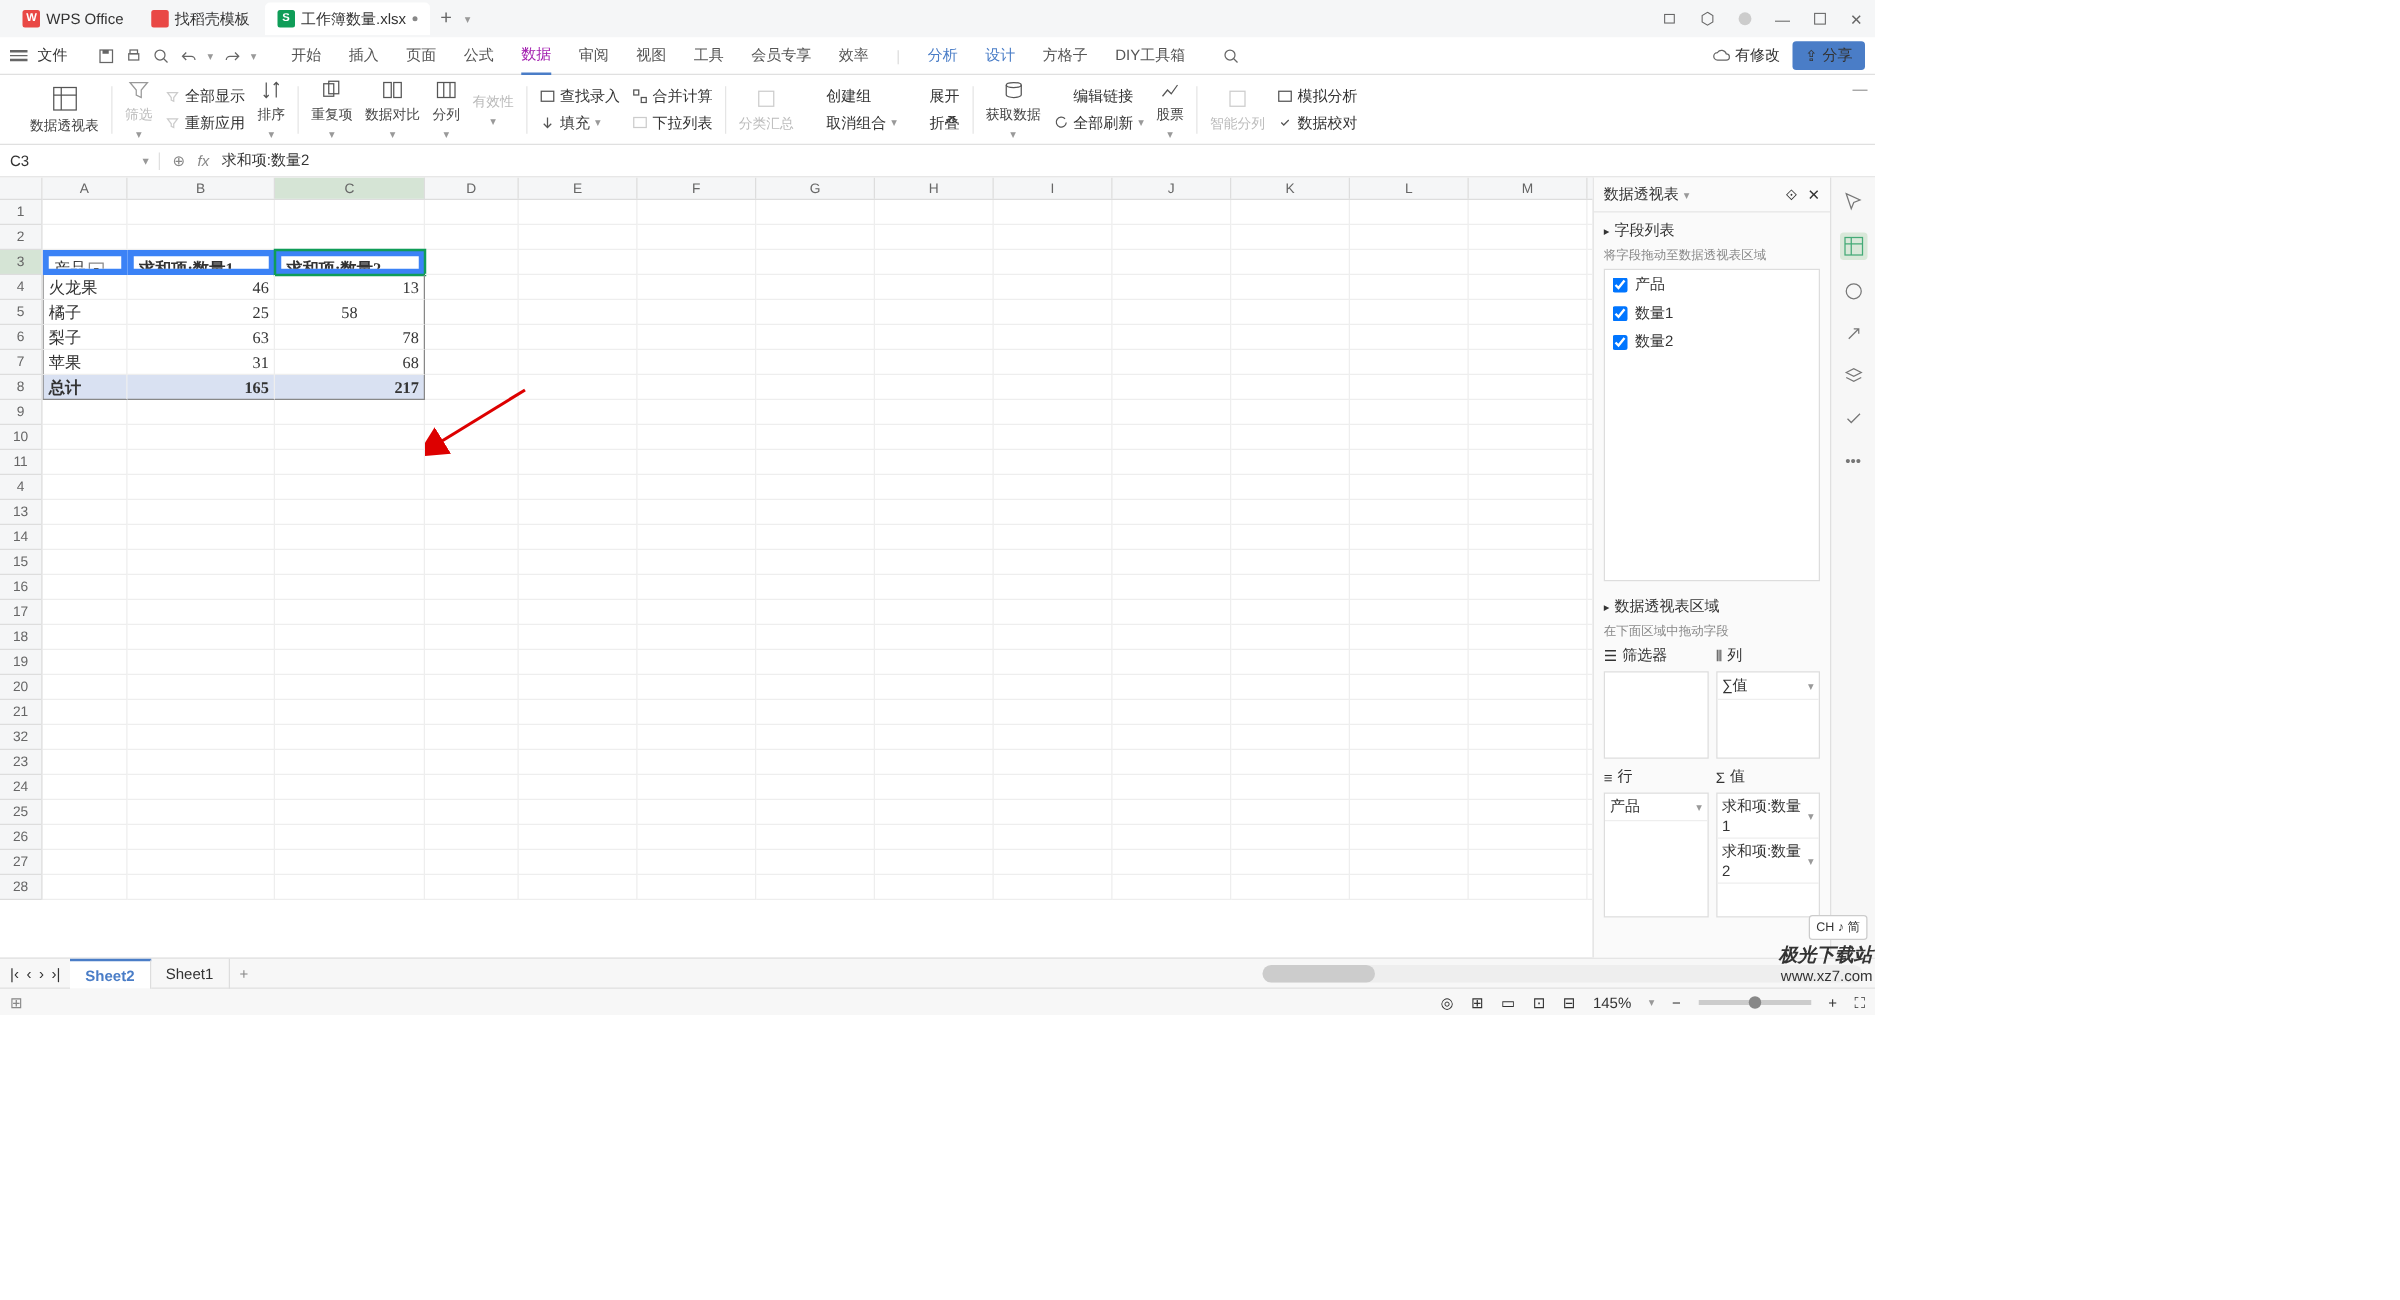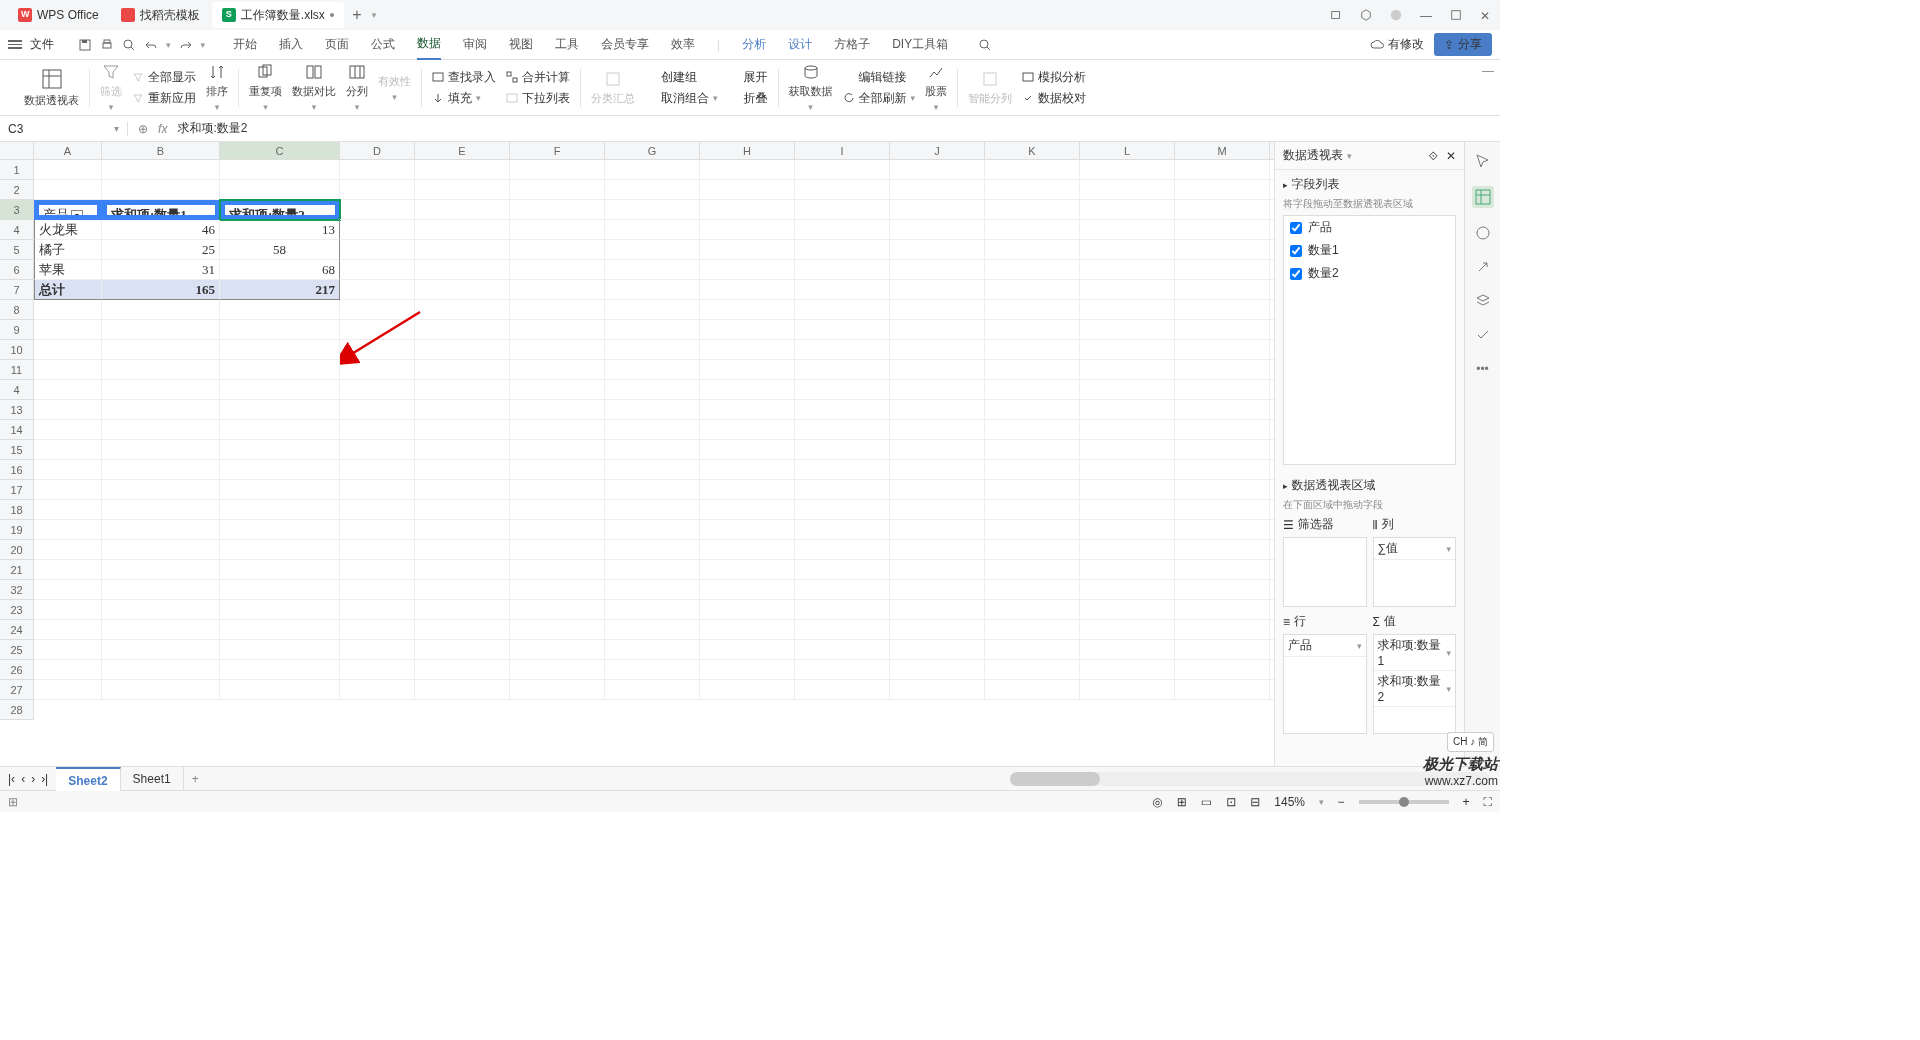--- a/index.html
+++ b/index.html
@@ -15,21 +15,21 @@
 .xls-logo::after{content:"S";color:#fff;font-size:9px;font-weight:bold;position:absolute;left:4px;top:1px;}
 .tab-add{width:22px;height:22px;display:flex;align-items:center;justify-content:center;color:#666;font-size:16px;}
 .title-right{margin-left:auto;display:flex;align-items:center;gap:18px;}
 .win-btn{width:12px;height:12px;color:#666;cursor:pointer;}
 .menu-bar{height:30px;background:#fff;display:flex;align-items:center;padding:0 8px;border-bottom:1px solid #e0e0e0;}
 .menu-left{display:flex;align-items:center;gap:8px;}
 .hamburger{width:14px;display:flex;flex-direction:column;gap:2px;}
 .hamburger span{height:1.5px;background:#666;}
 .menu-tabs{display:flex;align-items:center;gap:22px;margin-left:28px;}
 .menu-tab{color:#555;cursor:pointer;}
-.menu-tab.active{color:#14532d;border-bottom:2px solid #4a7dc7;padding-bottom:6px;margin-bottom:-6px;}
+.menu-tab.active{color:#a21caf;border-bottom:2px solid #4a7dc7;padding-bottom:6px;margin-bottom:-6px;}
 .menu-tab.special{color:#4a7dc7;}
 .menu-right{margin-left:auto;display:flex;align-items:center;gap:10px;}
 .share-btn{background:#4a7dc7;color:#fff;padding:3px 10px;border-radius:3px;display:flex;align-items:center;gap:4px;}
 .ribbon{height:56px;background:#fff;display:flex;align-items:center;padding:0 14px;border-bottom:1px solid #e0e0e0;position:relative;}
 .ribbon-group{display:flex;align-items:center;gap:10px;padding:0 10px;}
 .ribbon-sep{width:1px;height:38px;background:#e5e5e5;}
 .rb-item{display:flex;flex-direction:column;align-items:center;gap:3px;cursor:pointer;}
 .rb-icon{width:18px;height:18px;display:flex;align-items:center;justify-content:center;color:#555;}
 .rb-icon.big{width:22px;height:22px;}
 .rb-label{font-size:11px;color:#444;}
@@ -568,20 +568,36 @@
           <div class="cell" style="width: 95px;"></div>
           <div class="cell" style="width: 95px;"></div>
           <div class="cell" style="width: 95px;"></div>
           <div class="cell" style="width: 95px;"></div>
           <div class="cell" style="width: 95px;"></div>
           <div class="cell" style="width: 95px;"></div>
           <div class="cell" style="width: 95px;"></div>
           <div class="cell" style="width: 95px;"></div>
         </div>
         <div class="cell-row">
+          <div class="cell" style="width: 68px; border-left: 1px solid rgb(136, 136, 136);">梨子</div>
+          <div class="cell num" style="width: 118px;">63</div>
+          <div class="cell num" style="width: 120px; border-right: 1px solid rgb(136, 136, 136);">78</div>
+          <div class="cell" style="width: 75px;"></div>
+          <div class="cell" style="width: 95px;"></div>
+          <div class="cell" style="width: 95px;"></div>
+          <div class="cell" style="width: 95px;"></div>
+          <div class="cell" style="width: 95px;"></div>
+          <div class="cell" style="width: 95px;"></div>
+          <div class="cell" style="width: 95px;"></div>
+          <div class="cell" style="width: 95px;"></div>
+          <div class="cell" style="width: 95px;"></div>
+          <div class="cell" style="width: 95px;"></div>
+          <div class="cell" style="width: 95px;"></div>
+        </div>
+        <div class="cell-row">
           <div class="cell" style="width: 68px; border-left: 1px solid rgb(136, 136, 136);">苹果</div>
           <div class="cell num" style="width: 118px;">31</div>
           <div class="cell num" style="width: 120px; border-right: 1px solid rgb(136, 136, 136);">68</div>
           <div class="cell" style="width: 75px;"></div>
           <div class="cell" style="width: 95px;"></div>
           <div class="cell" style="width: 95px;"></div>
           <div class="cell" style="width: 95px;"></div>
           <div class="cell" style="width: 95px;"></div>
           <div class="cell" style="width: 95px;"></div>
           <div class="cell" style="width: 95px;"></div>

